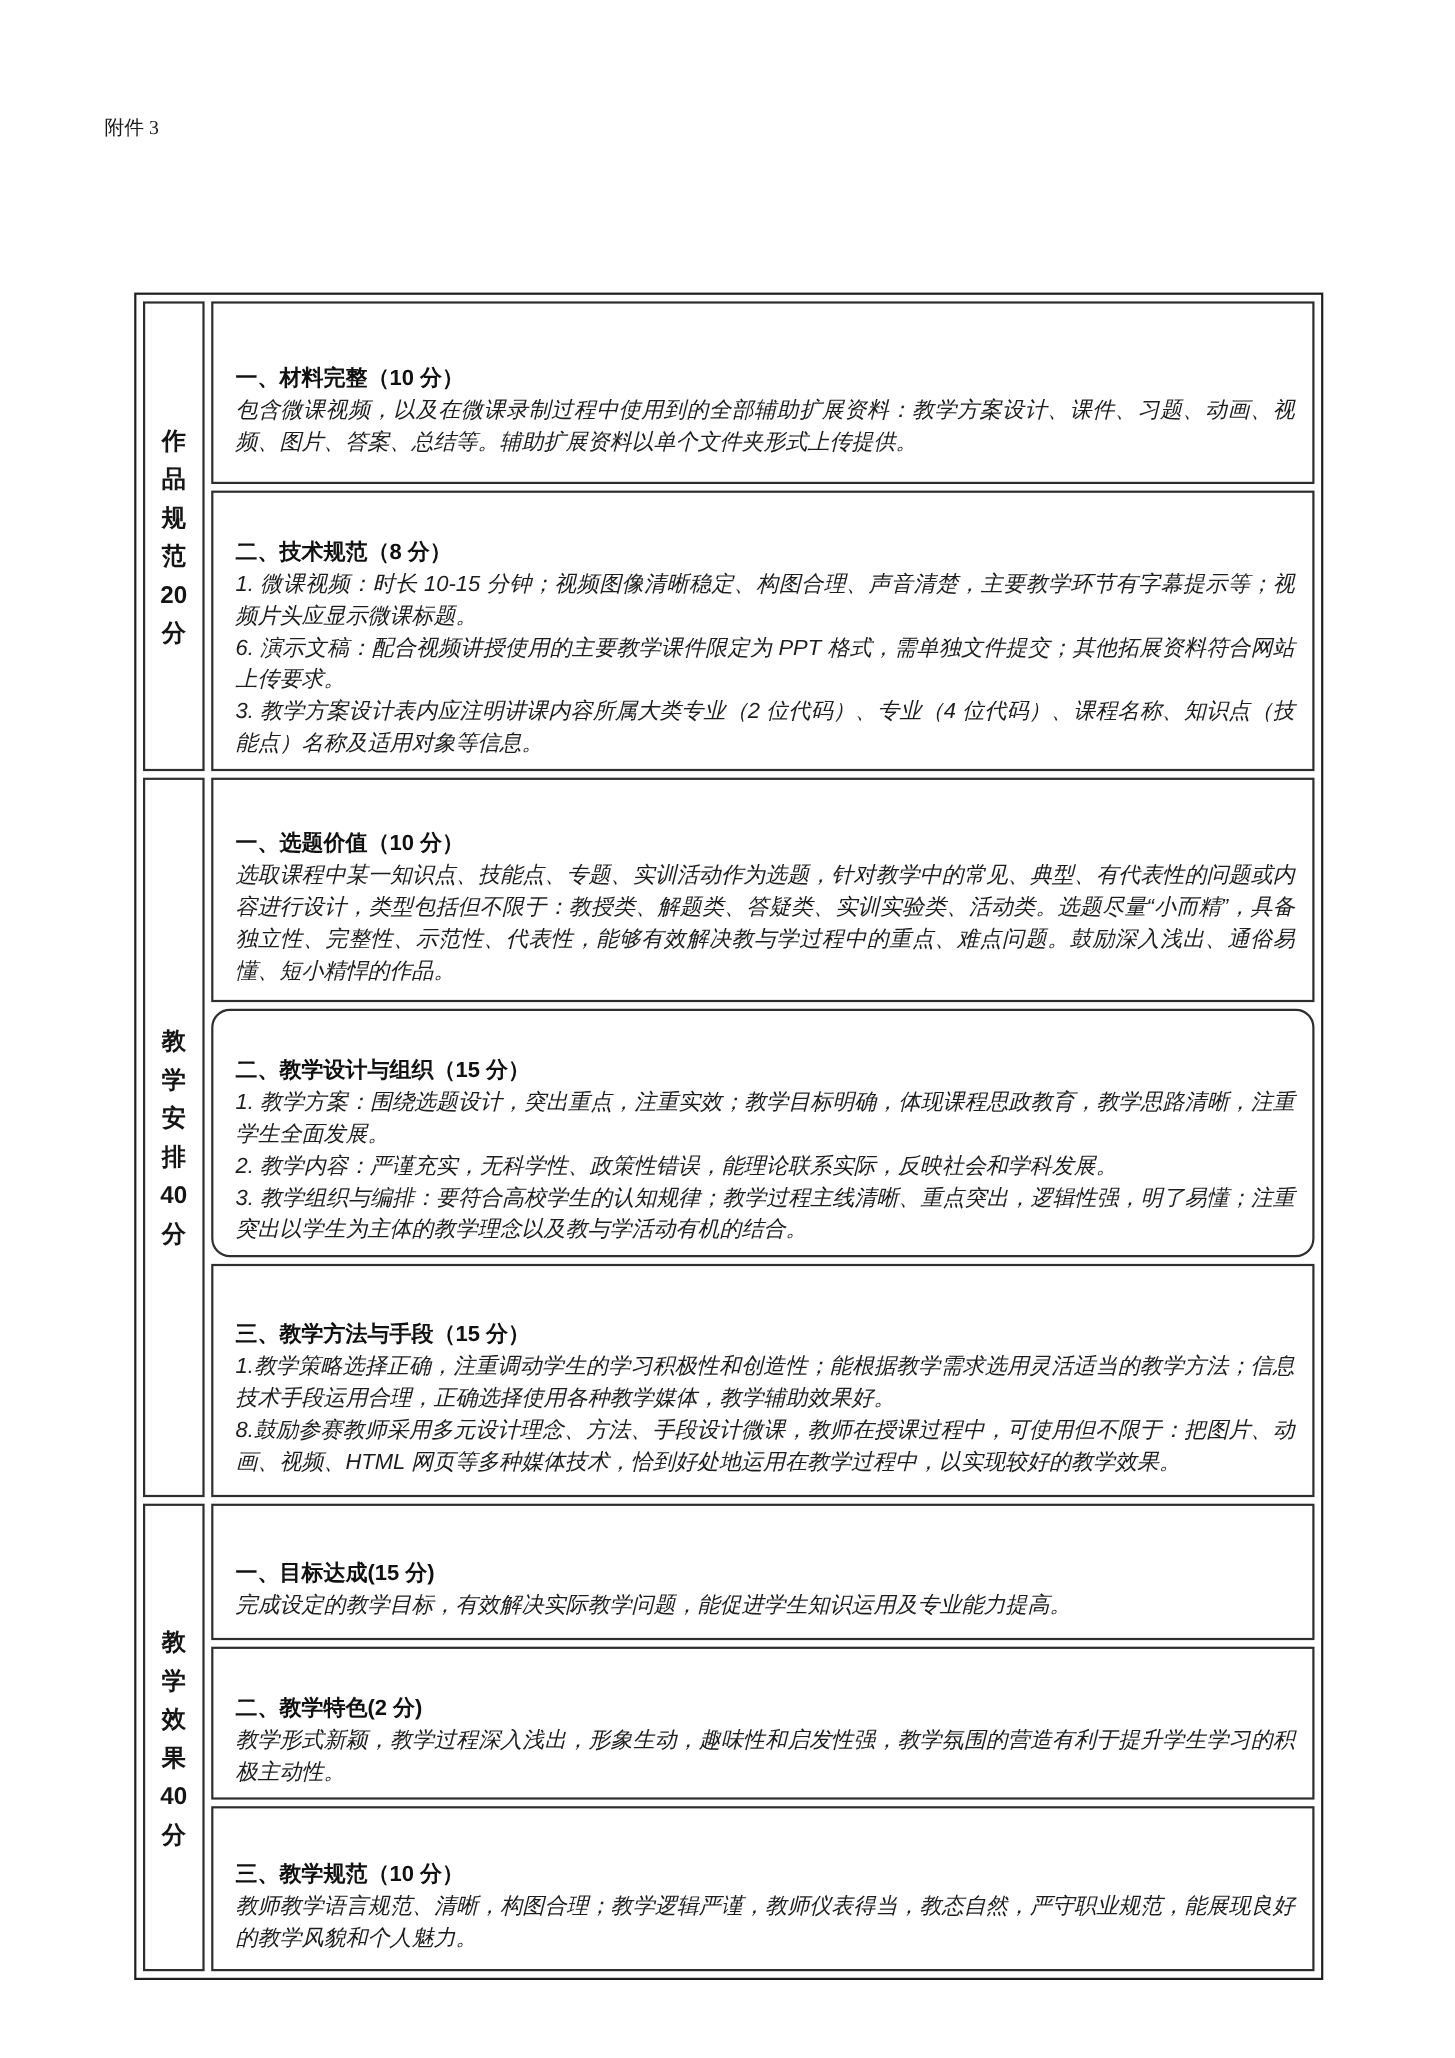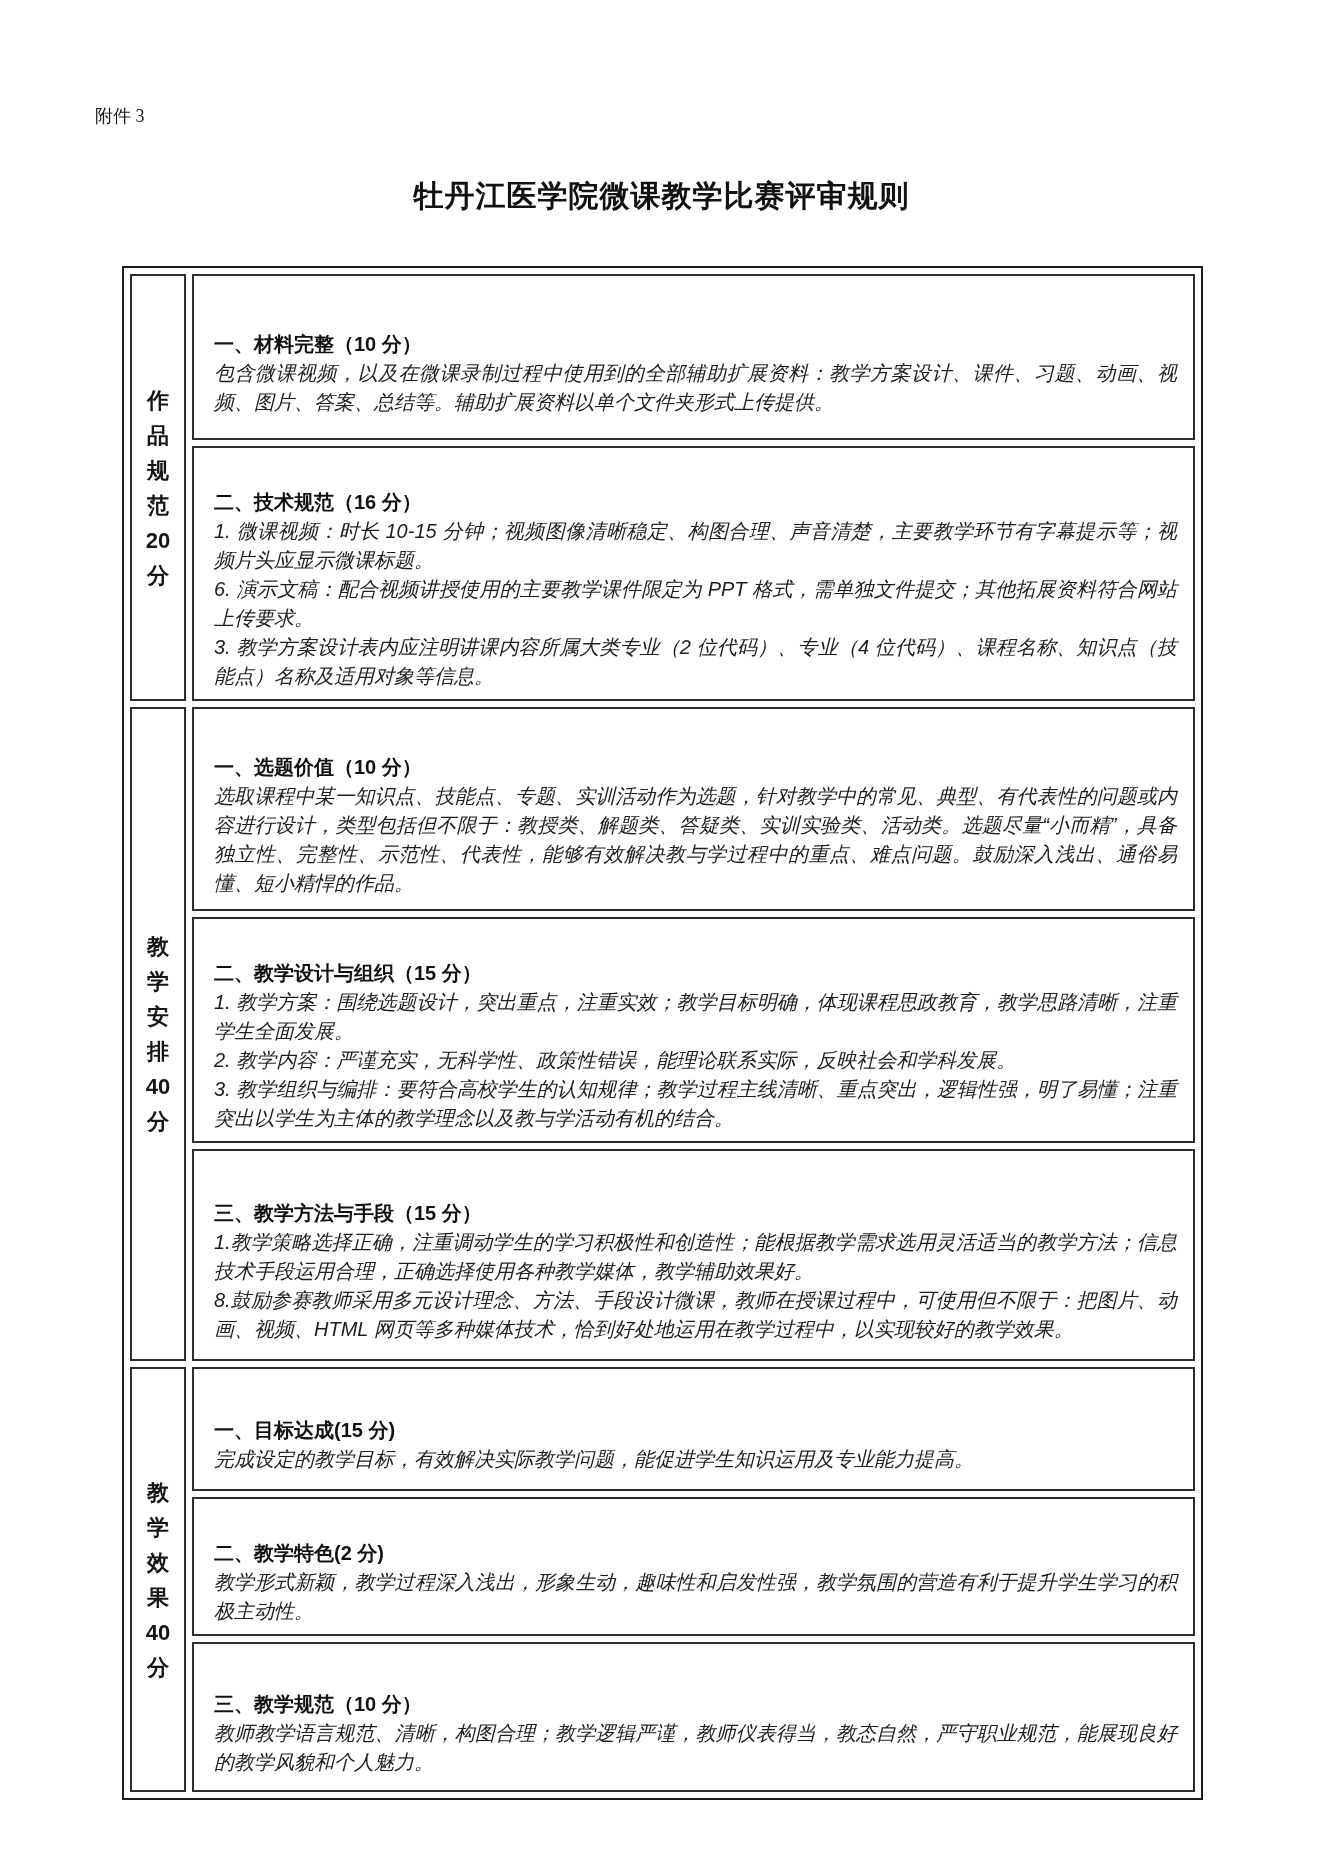--- a/index.html
+++ b/index.html
@@ -75,34 +75,33 @@
     margin-top: 32px;
   }
   p.c-para {
     margin: 0;
     font-style: italic;
   }
   
   .r1 { height: 146px; }
   .r2 { height: 225px; }
   .r3 { height: 184px; }
-  .r4 { height: 176px; }
+  .r4 { height: 176px; border-radius: 17px; }
   .r5 { height: 192px; }
   .r6 { height: 104px; }
   .r7 { height: 106px; }
   .r8 { height: 130px; }
 </style>
 </head>
 <body>
 
 <div class="page">
 
   <div class="attachment-label">附件 3</div>
 
-  <div class="doc-title">牡丹江医学院微课教学比赛评审规则</div>
 
   <div class="rubric-wrap">
     <table class="rubric">
       <colgroup>
         <col class="c-head">
         <col>
       </colgroup>
 
       <tbody>
           <tr>
@@ -114,21 +113,21 @@
           <div>20</div>
           <div>分</div>
         </td>
         <td class="cell r1">
           <div class="c-heading">一、材料完整（10 分）</div>
           <p class="c-para">包含微课视频，以及在微课录制过程中使用到的全部辅助扩展资料：教学方案设计、课件、习题、动画、视频、图片、答案、总结等。辅助扩展资料以单个文件夹形式上传提供。</p>
         </td>
       </tr>
       <tr>
         <td class="cell r2">
-          <div class="c-heading">二、技术规范（16 分）</div>
+          <div class="c-heading">二、技术规范（8 分）</div>
           <p class="c-para">1. 微课视频：时长 10-15 分钟；视频图像清晰稳定、构图合理、声音清楚，主要教学环节有字幕提示等；视频片头应显示微课标题。</p>
           <p class="c-para">6. 演示文稿：配合视频讲授使用的主要教学课件限定为 PPT 格式，需单独文件提交；其他拓展资料符合网站上传要求。</p>
           <p class="c-para">3. 教学方案设计表内应注明讲课内容所属大类专业（2 位代码）、专业（4 位代码）、课程名称、知识点（技能点）名称及适用对象等信息。</p>
         </td>
       </tr>
 
       <tr>
         <td class="ghead" rowspan="3">
           <div>教</div>
           <div>学</div>

